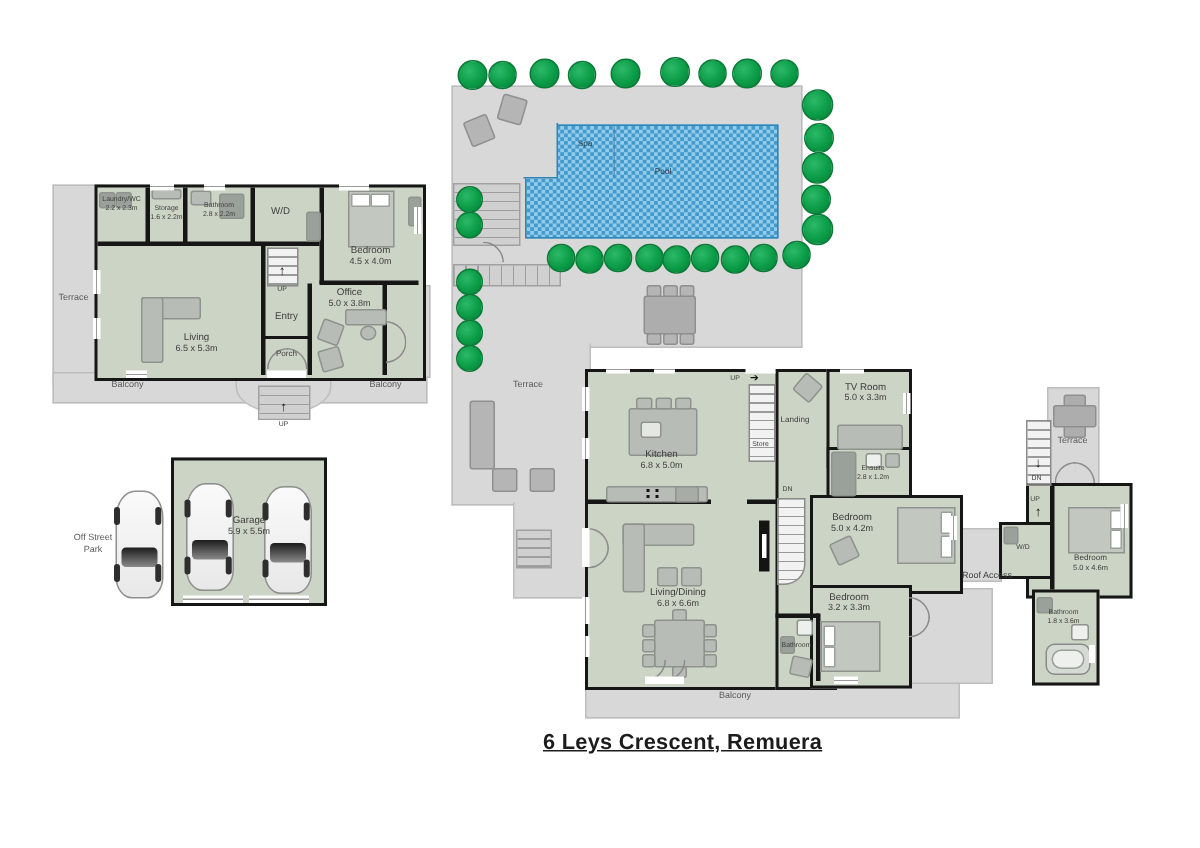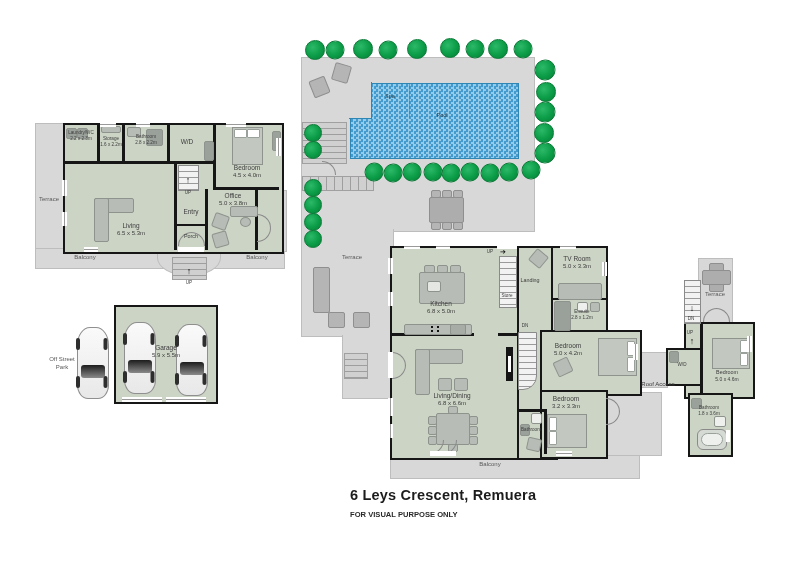--- a/index.html
+++ b/index.html
@@ -58,21 +58,21 @@
        border:1px solid #8f8f8f;border-radius:13px 13px 11px 11px/18px 18px 14px 14px;z-index:20;}
   .car:before{content:'';position:absolute;left:3px;right:3px;top:37px;height:13px;
        background:linear-gradient(180deg,#1c1c1c,#8a8a8a);border-radius:3px;}
   .car:after{content:'';position:absolute;left:-2.5px;top:10px;width:4px;height:12px;background:#2e2e2e;
        border-radius:2px;box-shadow:27.5px 0 #2e2e2e,0 38px #2e2e2e,27.5px 38px #2e2e2e;}
   .fire{position:absolute;background:#141414;z-index:22;}
   .tub{position:absolute;background:#d6dad4;border:1px solid #8a8a8a;border-radius:6px;z-index:20;}
   .tub:before{content:'';position:absolute;left:3px;top:3px;right:3px;bottom:3px;border:1px solid #9aa09a;
        border-radius:8px;background:#eef0ee;}
   
-  .footer{position:absolute;left:350px;top:487px;z-index:40;color:#1c1c1c;}
+  .footer{position:absolute;left:362px;top:487px;z-index:40;color:#1c1c1c;text-decoration:underline;}
   .footer h1{margin:0 0 7px 0;font-size:14.5px;letter-spacing:.2px;}
   .footer .purpose{margin:0 0 2.5px 0;font-size:7.6px;font-weight:bold;}
   .footer p{margin:0 0 2.2px 0;font-size:7.6px;color:#2a2a2a;}
 </style>
 </head>
 <body>
 
 <div id="canvas">
 
   <div class="out" style="left:301px;top:57px;width:232px;height:173px;"></div>
@@ -387,16 +387,15 @@
   <div class="car" style="left:176px;top:324px;"></div>
   <div class="car" style="left:77px;top:327px;"></div>
   <div class="lbl" style="left:166px;top:352px;">
     <span>Garage</span>
       <span class="dim">5.9 x 5.5m</span>
     </div>
   <div class="lbl outlbl wrap" style="left:62px;top:364px;">Off Street Park</div>
 
   <div class="footer">
     <h1>6 Leys Crescent, Remuera</h1>
-    <p class="purpose">FOR VISUAL PURPOSE ONLY</p>
   </div>
 
 </div>
 
 </body></html>

